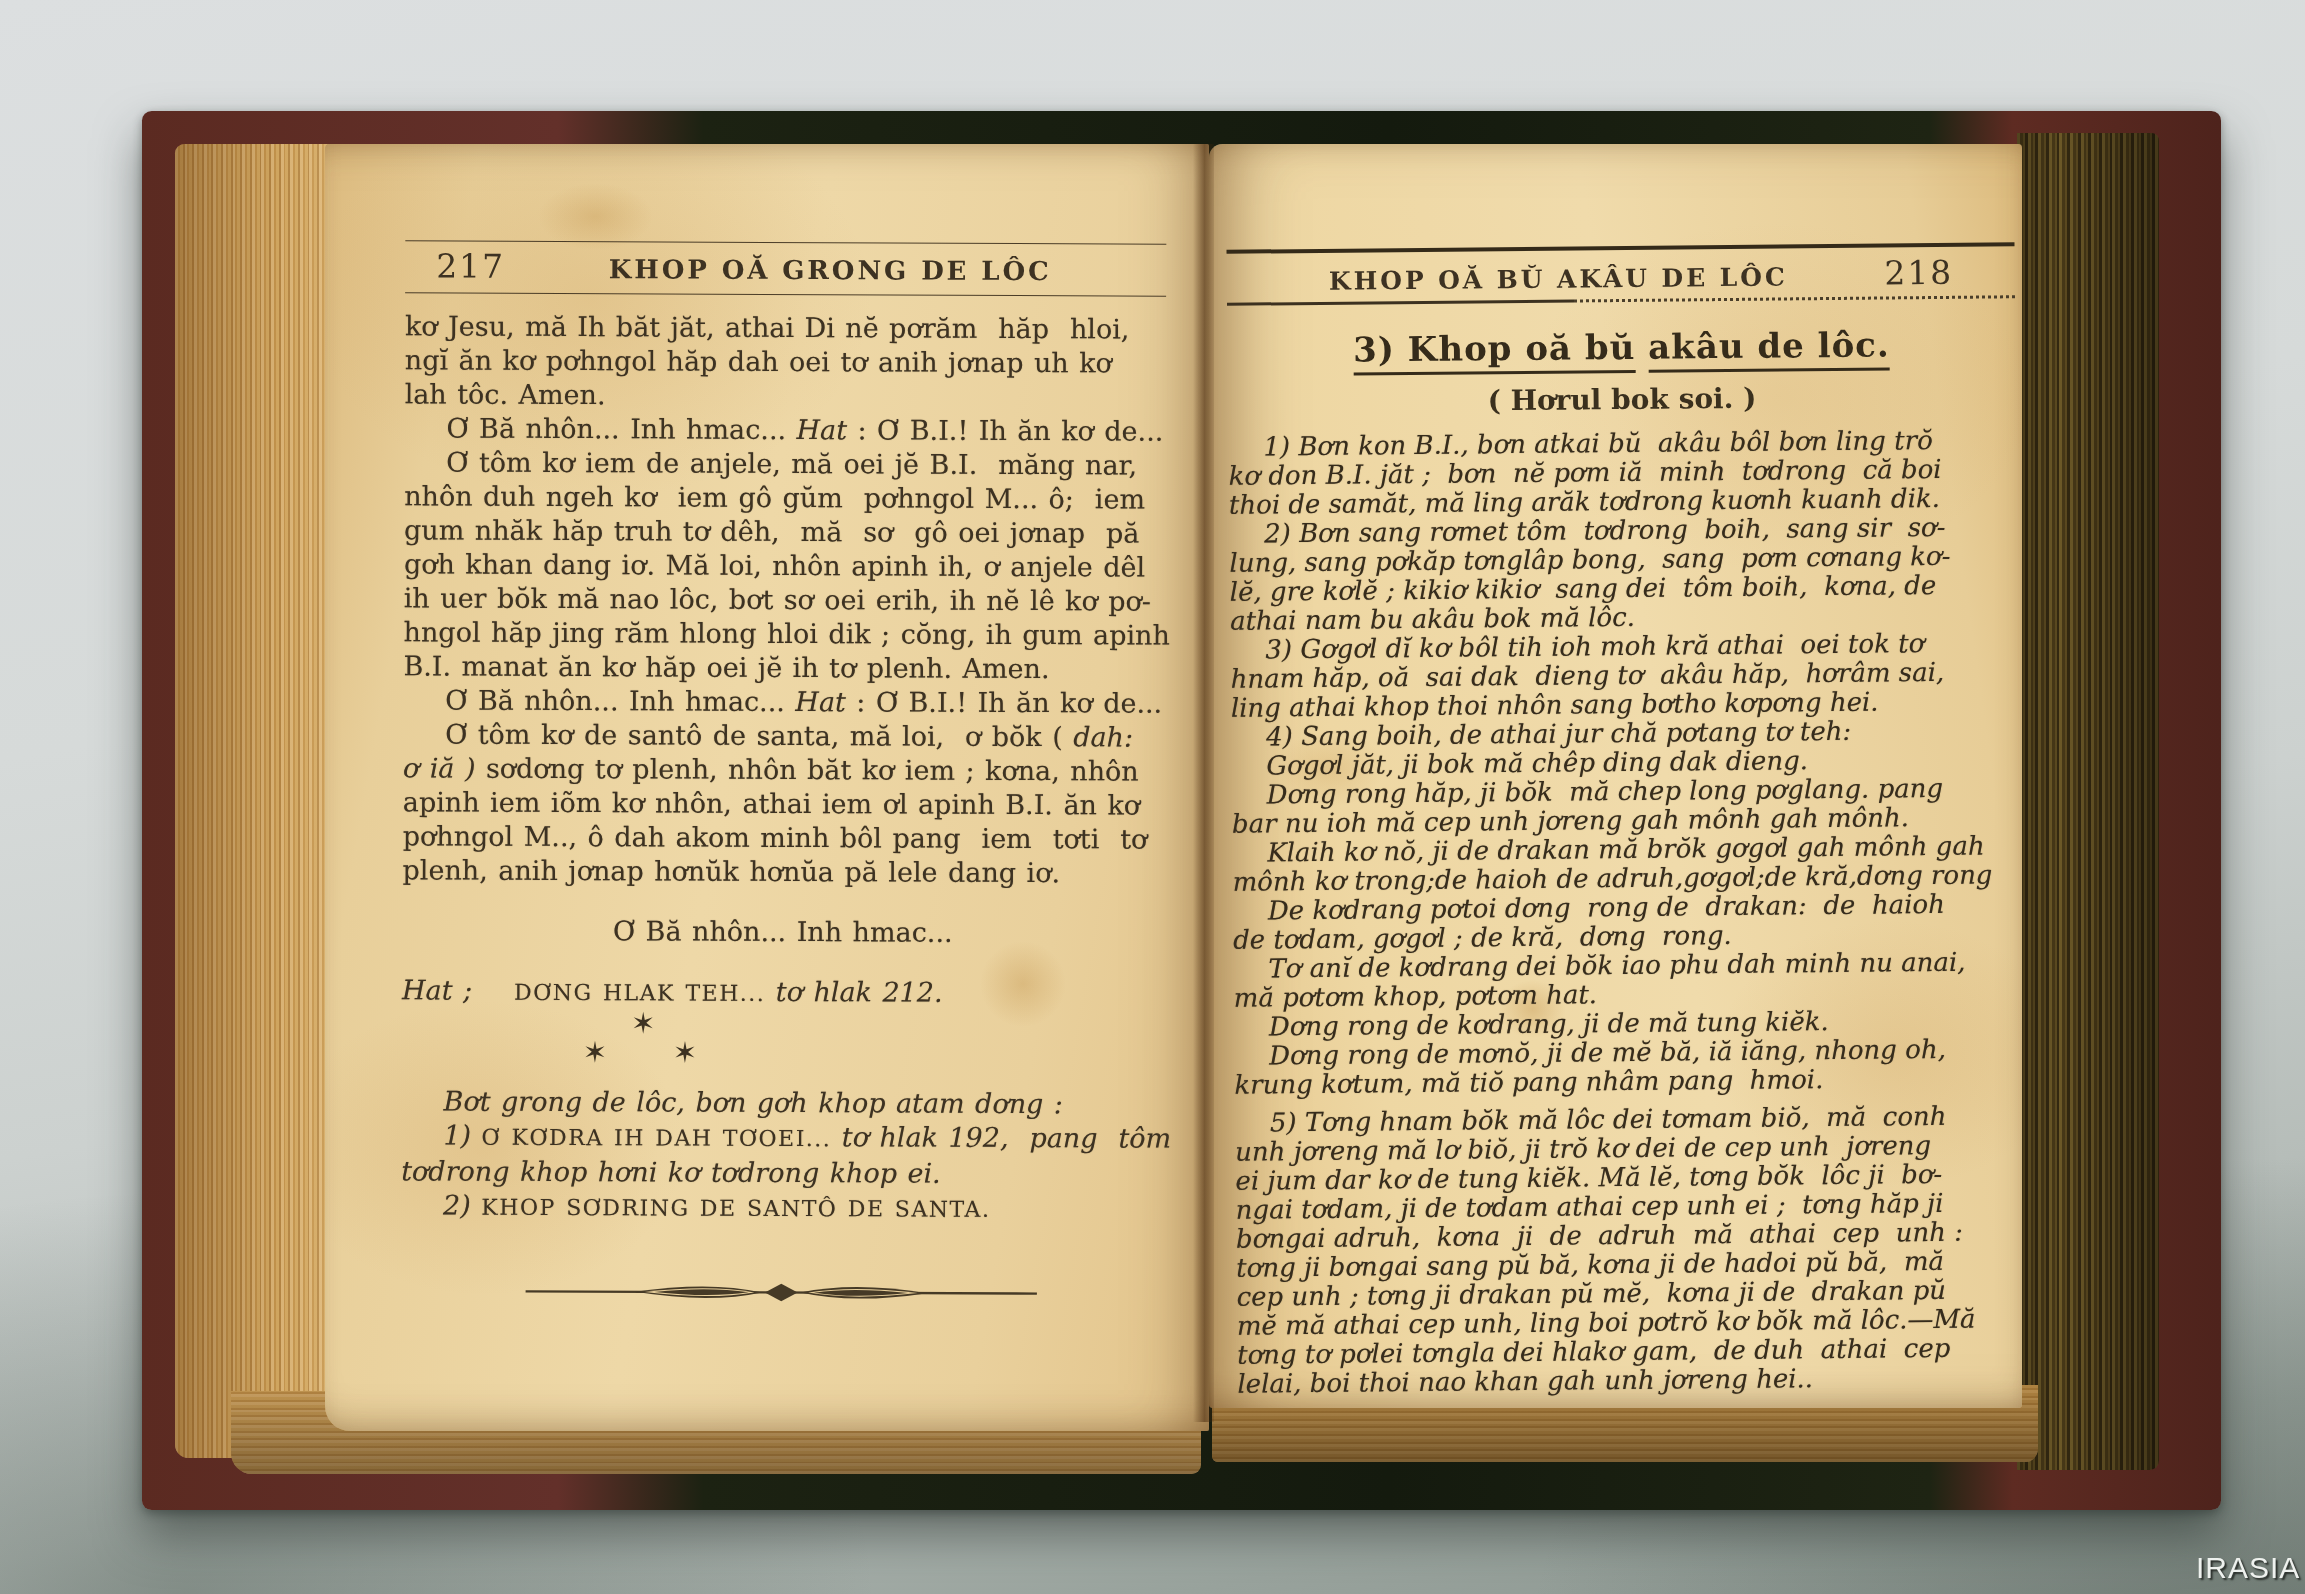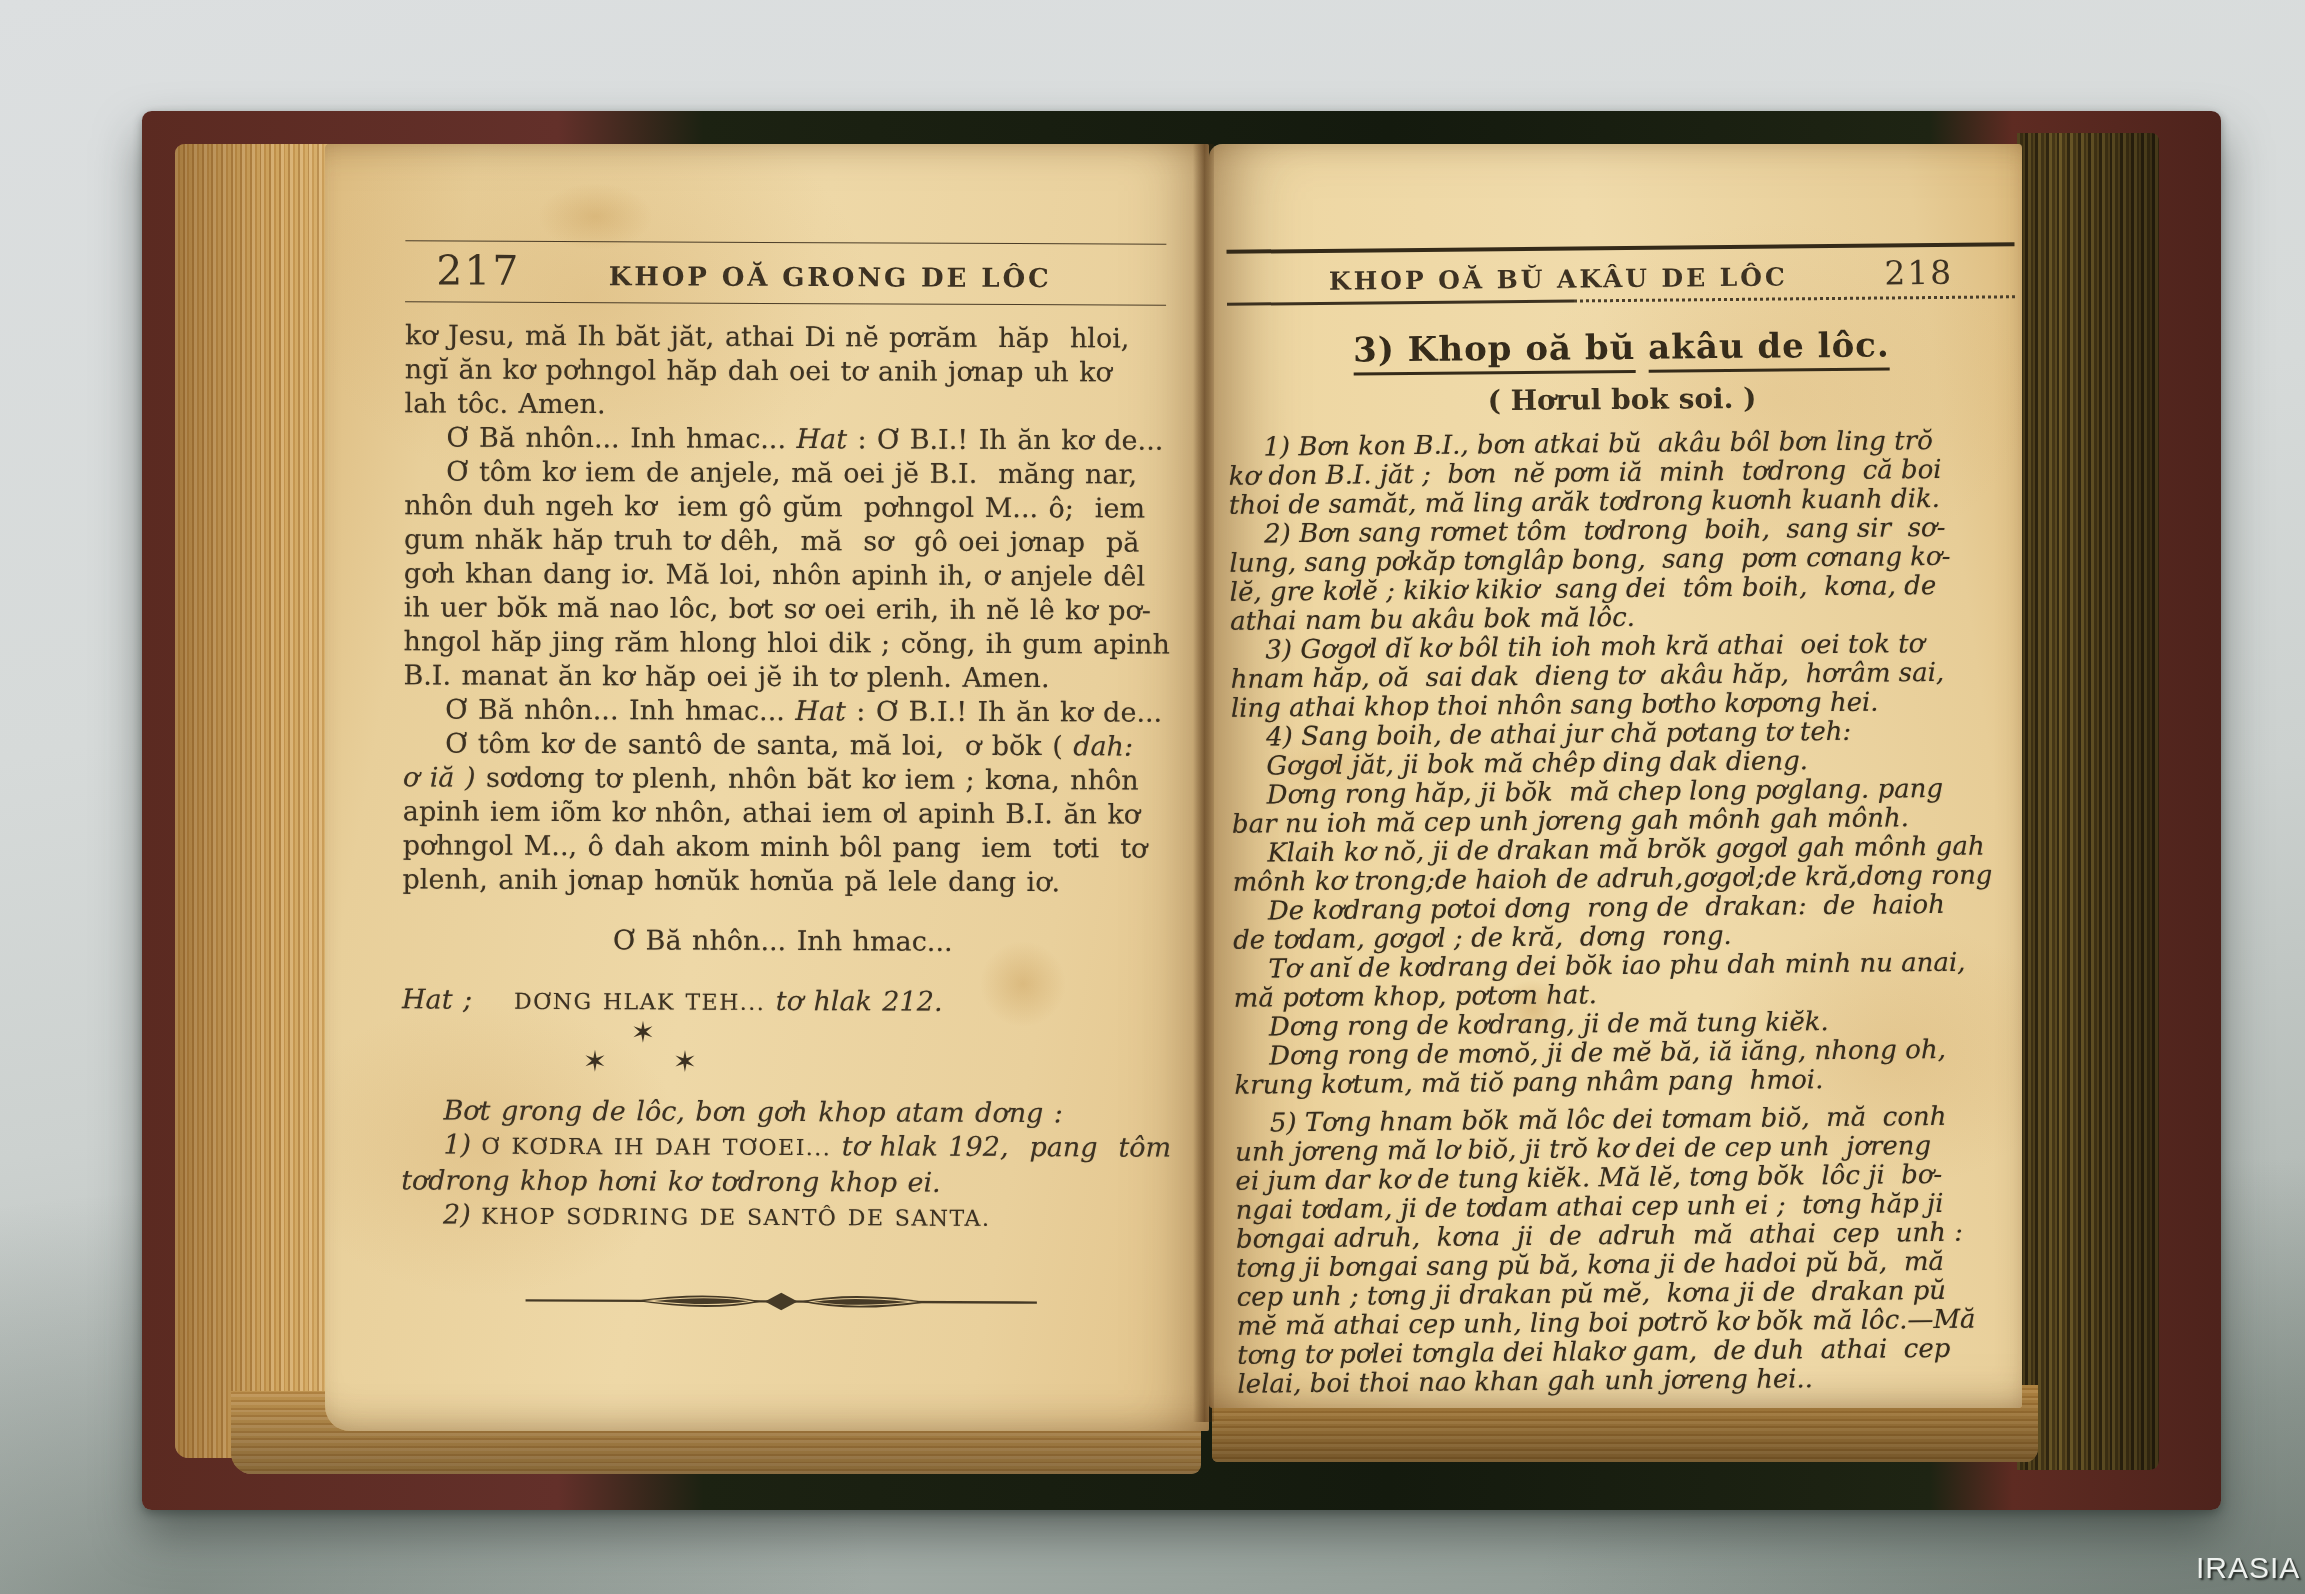--- a/index.html
+++ b/index.html
@@ -52,21 +52,21 @@
       radial-gradient(250px 192px at 84% 72%, rgba(196,146,76,.2), transparent 70%),
       linear-gradient(82deg,#e4c68c 0%,#eed7a3 22%,#f0dbab 55%,#e7cd97 88%,#dcba7c 100%);
     box-shadow:inset 50px 0 77px -38px rgba(96,58,20,.6), inset 0 15.4px 27px -19px rgba(96,58,20,.3), inset -13.4px -23px 35px -25px rgba(96,58,20,.45);}
   .gutter{position:absolute;left:1193px;top:144px;width:21px;height:1278px;
     background:linear-gradient(90deg,rgba(70,40,12,0),rgba(70,40,12,.55) 55%,rgba(70,40,12,.15));}
   
   .ink{color:#3d3222;}
   .lp-content{position:absolute;left:403px;top:242px;width:761px;transform:rotate(.25deg);}
   .rule{border:0;border-top:1.9px solid #4a3c27;margin:0;}
   .lp-head{display:flex;align-items:baseline;padding:4.8px 0 7.7px 0;}
-  .lp-num{font-size:41px;letter-spacing:1.9px;padding-left:31px;width:144px;}
+  .lp-num{font-size:33px;letter-spacing:1.9px;padding-left:31px;width:144px;}
   .lp-title{flex:1;text-align:center;font-size:26px;font-weight:700;letter-spacing:2.9px;padding-right:86px;}
   .lp-lines{margin-top:15.4px;font-size:27px;line-height:34px;white-space:pre;word-spacing:1.9px;
     text-shadow:0 0 1px rgba(61,50,34,.45);}
   .line{min-height:34px;}
   .ind{padding-left:42px;}
   .cen{text-align:center;}
   .mt1{margin-top:26px;}
   .mt2{margin-top:8.6px;}
   .i{font-style:italic;}
   .caps{font-size:22px;letter-spacing:1.5px;}

